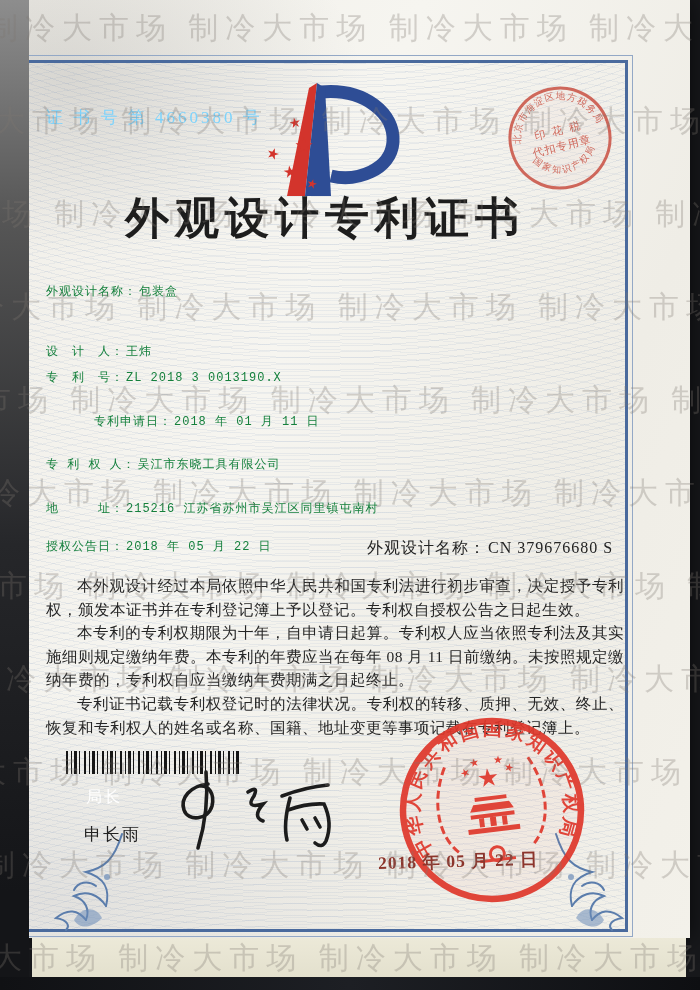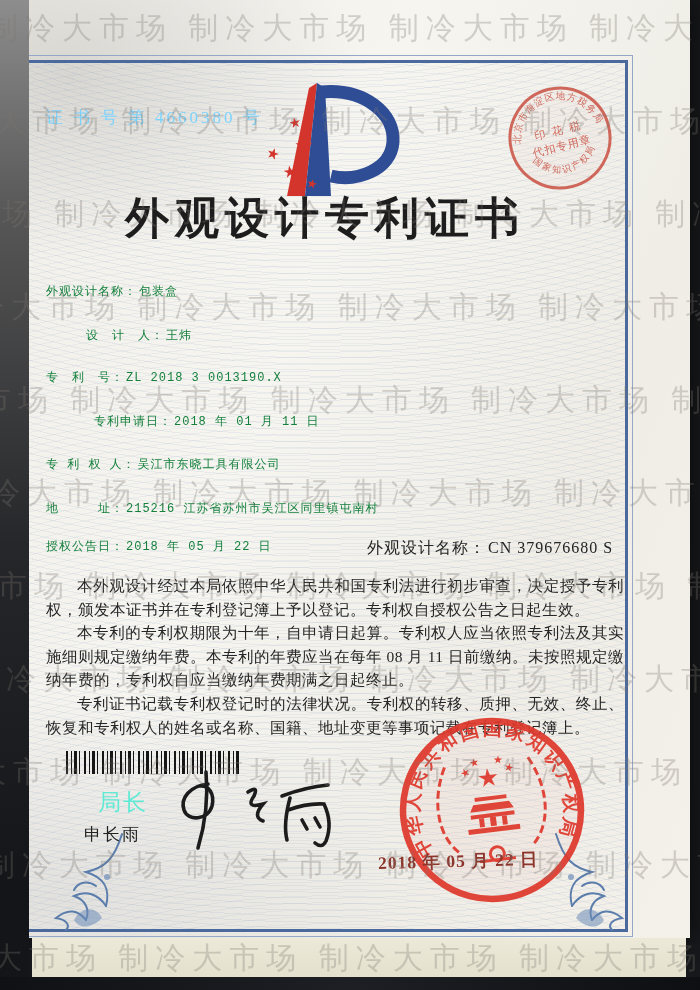--- a/index.html
+++ b/index.html
@@ -33,21 +33,21 @@
   
   .cert-no{position:absolute;left:46px;top:106px;font-size:17px;letter-spacing:3px;color:#7dd3fc;z-index:4;}
   .title{position:absolute;left:22px;top:189px;width:606px;text-align:center;
          font-size:44px;font-weight:bold;letter-spacing:6px;color:#1d1d1d;z-index:4;}
   .field-row{position:absolute;left:46px;font-size:12px;color:#15803d;letter-spacing:1px;white-space:nowrap;z-index:4;font-family:Liberation Mono, monospace;}
   .f-label{margin-right:2px;}
   .grant-no{position:absolute;left:367px;top:538px;font-size:16px;color:#232323;letter-spacing:1px;z-index:4;}
   .paras{position:absolute;left:46px;top:574px;width:578px;z-index:4;}
   .paras p{margin:0;font-size:15.5px;line-height:23.6px;color:#262626;
            text-align:justify;text-indent:2em;letter-spacing:0.5px;}
-  .director-title{position:absolute;left:98px;top:787px;font-size:23px;color:#5eead4;letter-spacing:2px;z-index:4;}
+  .director-title{position:absolute;left:86px;top:787px;font-size:16px;color:#ffffff;letter-spacing:2px;z-index:4;}
   .director-name{position:absolute;left:84px;top:823px;font-size:17px;color:#222;letter-spacing:2px;z-index:4;text-align:center;}
   .footer{position:absolute;left:215px;top:895px;font-size:15px;color:#333;letter-spacing:2px;z-index:4;}
 
   
   .barcode{position:absolute;left:66px;top:751px;width:174px;height:23px;z-index:4;
         background:repeating-linear-gradient(90deg,
           #161616 0 2px,transparent 2px 5px,
           #161616 5px 6px,transparent 6px 8px,
           #161616 8px 11px,transparent 11px 13px,
           #161616 13px 14px,transparent 14px 18px);}
@@ -124,21 +124,21 @@
       <textPath href="#stampBot" startOffset="50%" text-anchor="middle">国家知识产权局</textPath>
     </text>
     <text x="58" y="54" font-size="11" fill="#c84a3c" text-anchor="middle" letter-spacing="2">印 花 税</text>
     <text x="58" y="70" font-size="11" fill="#c84a3c" text-anchor="middle" letter-spacing="1">代扣专用章</text>
   </svg>
 
   <div class="title">外观设计专利证书</div>
 
   <div id="fields">
       <div class="field-row" style="top: 283px;"><span class="f-label">外观设计名称：</span><span class="f-value">包装盒</span></div>
-      <div class="field-row" style="top: 327px; margin-left: 40px;"><span class="f-label">设　计　人：</span><span class="f-value">王炜</span></div>
+      <div class="field-row" style="top: 343px;"><span class="f-label">设　计　人：</span><span class="f-value">王炜</span></div>
       <div class="field-row" style="top: 369px;"><span class="f-label">专　利　号：</span><span class="f-value">ZL 2018 3 0013190.X</span></div>
       <div class="field-row" style="top: 413px; margin-left: 48px;"><span class="f-label">专利申请日：</span><span class="f-value">2018 年 01 月 11 日</span></div>
       <div class="field-row" style="top: 456px;"><span class="f-label">专 利 权 人：</span><span class="f-value">吴江市东晓工具有限公司</span></div>
       <div class="field-row" style="top: 500px;"><span class="f-label">地　　　址：</span><span class="f-value">215216 江苏省苏州市吴江区同里镇屯南村</span></div>
       <div class="field-row" style="top: 538px;"><span class="f-label">授权公告日：</span><span class="f-value">2018 年 05 月 22 日</span></div>
     </div>
 
   <div class="grant-no">
     <span class="f-label">外观设计名称：</span><span class="f-value">CN 379676680 S</span>
   </div>

